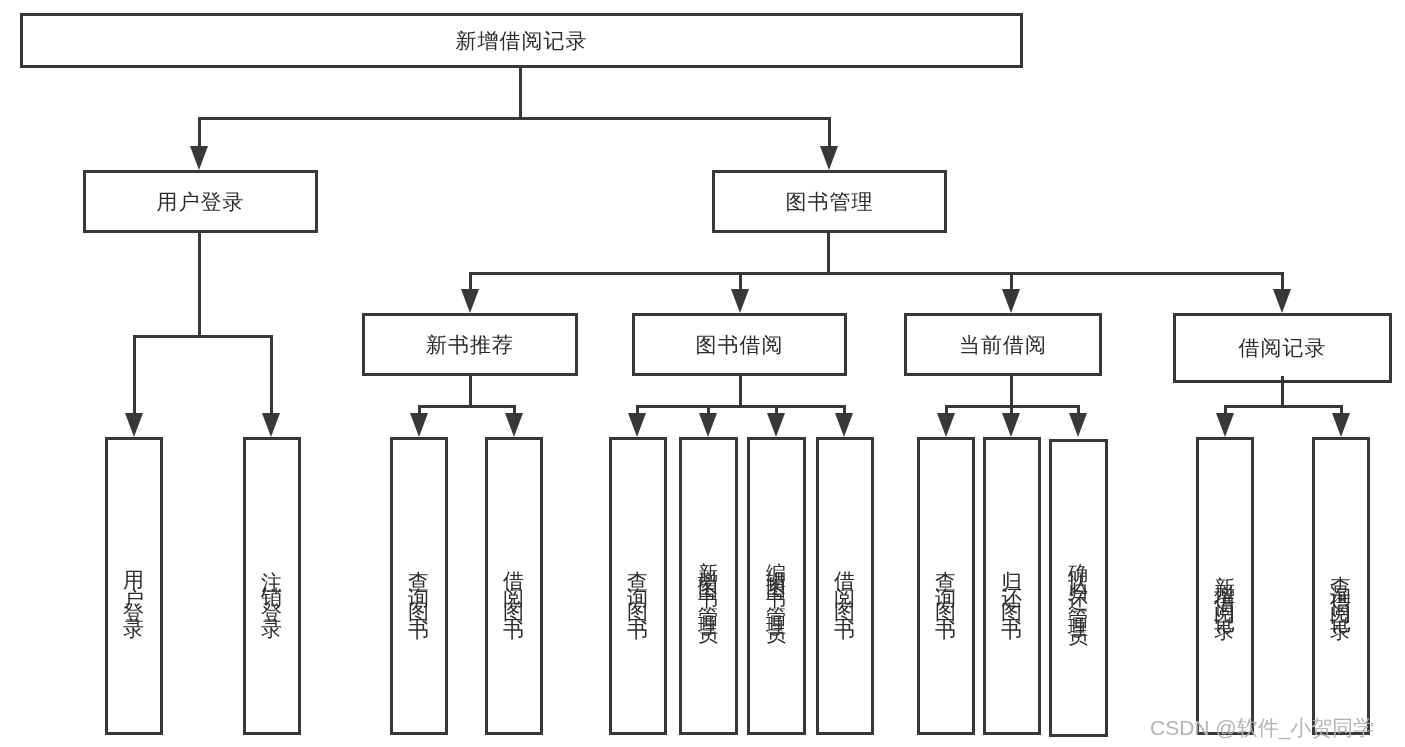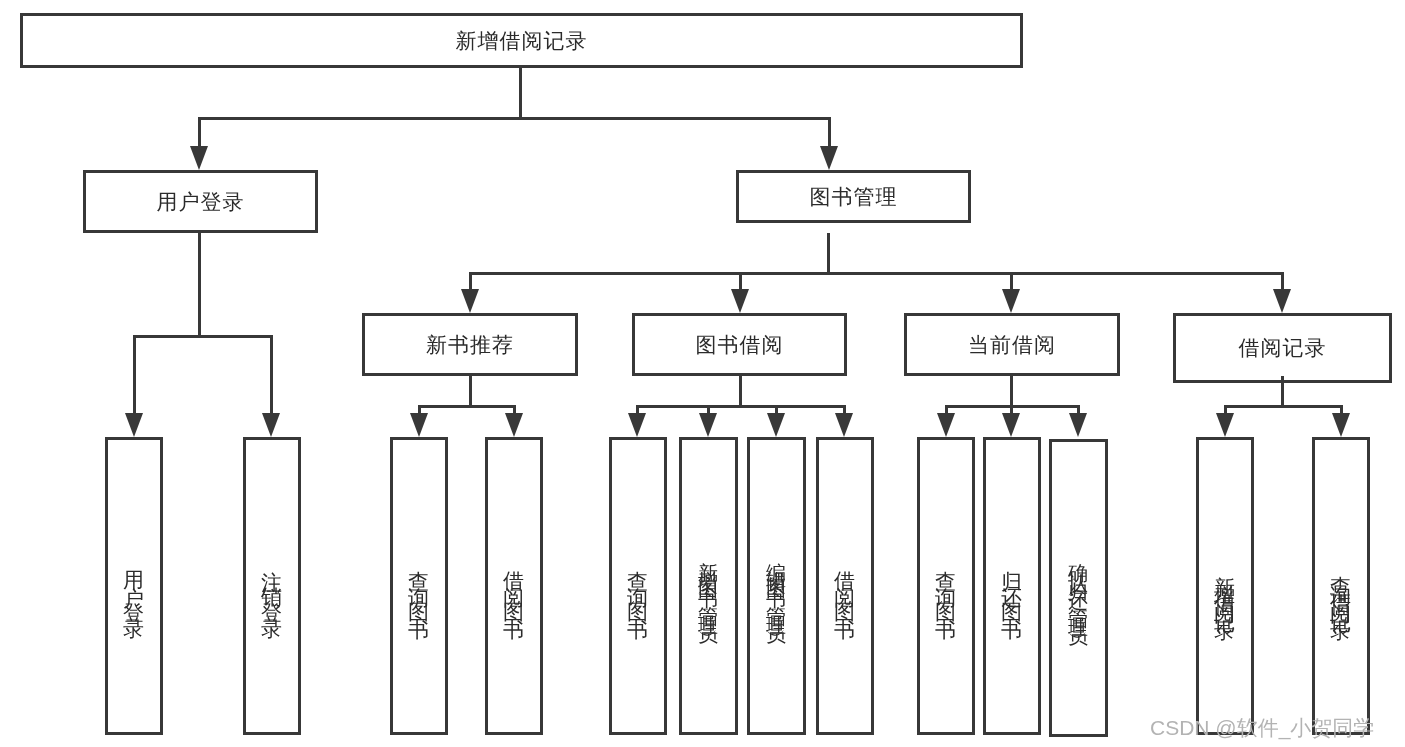--- a/index.html
+++ b/index.html
@@ -42,21 +42,21 @@
   <div class="vl" style="left:519px;top:68px;height:51px;"></div>
   <div class="hl" style="left:198px;top:117px;width:633px;"></div>
   <div class="vl" style="left:198px;top:117px;height:33px;"></div>
   <div class="arrow" style="left:190px;top:146px;"></div>
   <div class="vl" style="left:828px;top:117px;height:33px;"></div>
   <div class="arrow" style="left:820px;top:146px;"></div>
 
   <div class="node" style="left:83px;top:170px;width:235px;height:63px;">
     <span>用户登录</span>
   </div>
-  <div class="node" style="left:736px;top:170px;width:235px;height:53px;">
+  <div class="node" style="left:712px;top:170px;width:235px;height:63px;">
     <span>图书管理</span>
   </div>
 
   <div class="vl" style="left:198px;top:233px;height:104px;"></div>
   <div class="hl" style="left:133px;top:335px;width:140px;"></div>
   <div class="vl" style="left:133px;top:335px;height:82px;"></div>
   <div class="arrow" style="left:125px;top:413px;"></div>
   <div class="vl" style="left:270px;top:335px;height:82px;"></div>
   <div class="arrow" style="left:262px;top:413px;"></div>
 
@@ -70,21 +70,21 @@
   <div class="arrow" style="left:1002px;top:289px;"></div>
   <div class="vl" style="left:1281px;top:272px;height:21px;"></div>
   <div class="arrow" style="left:1273px;top:289px;"></div>
 
   <div class="node" style="left:632px;top:313px;width:215px;height:63px;">
     <span>图书借阅</span>
   </div>
   <div class="node" style="left:362px;top:313px;width:216px;height:63px;">
     <span>新书推荐</span>
   </div>
-  <div class="node" style="left:904px;top:313px;width:216px;height:63px;">
+  <div class="node" style="left:904px;top:313px;width:198px;height:63px;">
     <span>当前借阅</span>
   </div>
   <div class="node" style="left:1173px;top:313px;width:219px;height:70px;">
     <span>借阅记录</span>
   </div>
 
   <div class="vl" style="left:469px;top:376px;height:31px;"></div>
   <div class="hl" style="left:418px;top:405px;width:98px;"></div>
   <div class="vl" style="left:418px;top:405px;height:12px;"></div>
   <div class="arrow" style="left:410px;top:413px;"></div>

